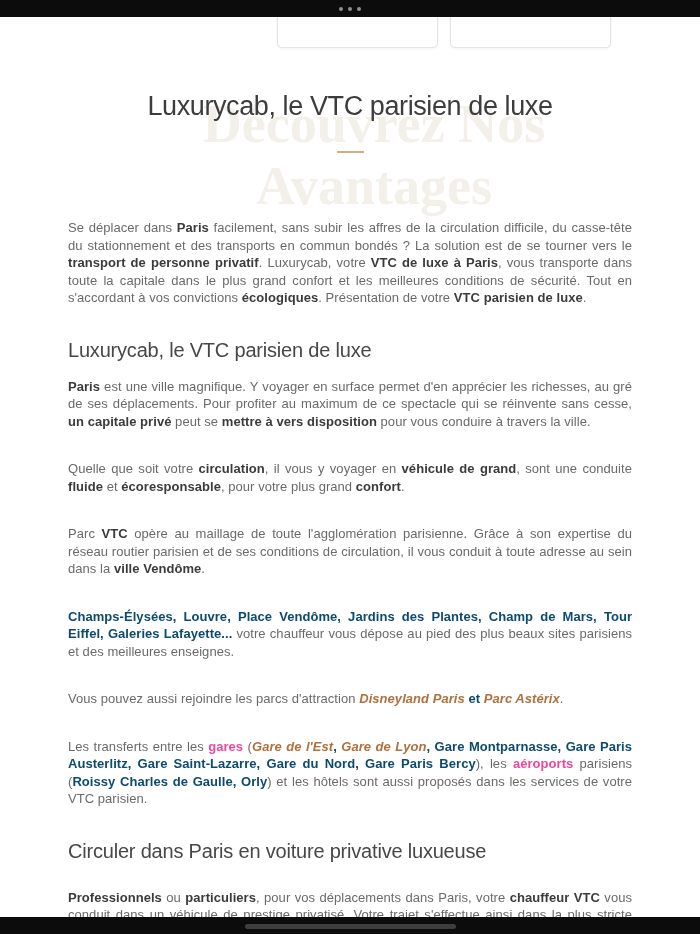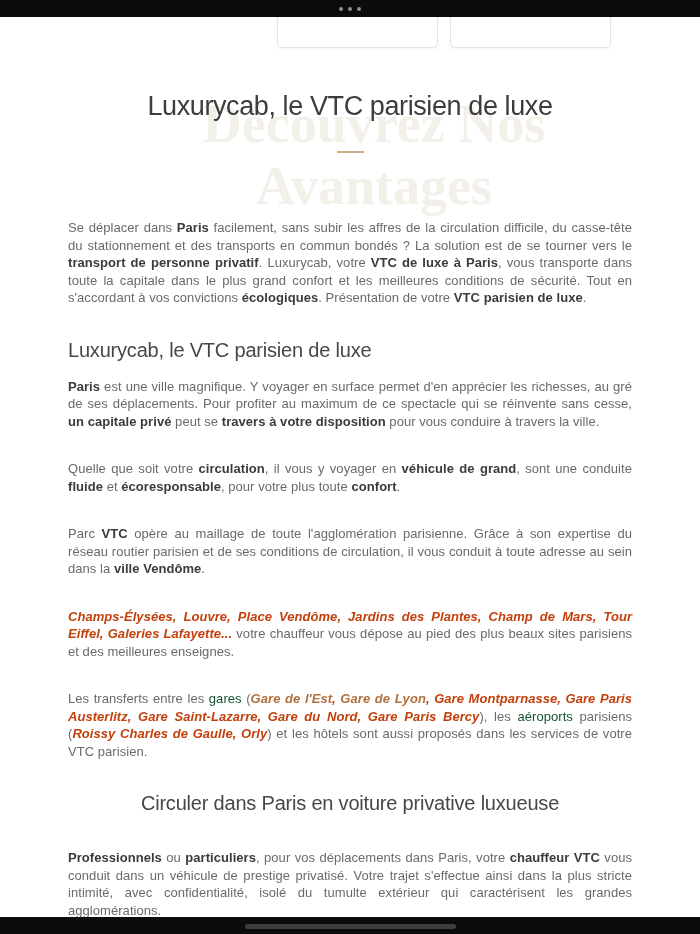--- a/index.html
+++ b/index.html
@@ -88,24 +88,24 @@
   .article p { margin: 14px 0 30px 0; }
   .article h2 {
     font-size: 20px;
     line-height: 27px;
     font-weight: 400;
     letter-spacing: -0.2px;
     color: #474747;
     text-align: left;
     margin: 0 0 13px 0;
   }
-  .article h2.h2-spaced { margin-bottom: 32px; text-align: center; }
+  .article h2.h2-spaced { margin-bottom: 24px; }
   .article .b   { font-weight: bold; color: #3b3b3b; }
-  .article .bi  { font-weight: bold; font-style: italic; color: #c2410c; }
-  .article .lb  { font-weight: normal; color: #14532d; text-decoration: none; cursor: pointer; }
+  .article .bi  { font-weight: bold; color: #0c4a6e; }
+  .article .lb  { font-weight: bold; color: #ec4899; text-decoration: none; cursor: pointer; }
   .article .lbi { font-weight: bold; font-style: italic; color: #b0713e; text-decoration: none; cursor: pointer; }
   
   .bottom-bar {
     position: absolute;
     bottom: 0; left: 0; right: 0;
     height: 17px;
     background: #0c0c0c;
     z-index: 10;
   }
   .home-indicator {
@@ -139,24 +139,25 @@
       <div>Découvrez Nos</div>
       <div>Avantages</div>
     </div>
     <h1 class="page-title">Luxurycab, le VTC parisien de luxe</h1>
     <div class="title-divider"></div>
   </div>
 
   <div class="article">
     <p><span>Se déplacer dans </span><span class="b">Paris</span><span> facilement, sans subir les affres de la circulation difficile, du casse-tête du stationnement et des transports en commun bondés ? La solution est de se tourner vers le </span><span class="b">transport de personne privatif</span><span>. Luxurycab, votre </span><span class="b">VTC de luxe à Paris</span><span>, vous transporte dans toute la capitale dans le plus grand confort et les meilleures conditions de sécurité. Tout en s'accordant à vos convictions </span><span class="b">écologiques</span><span>. Présentation de votre </span><span class="b">VTC parisien de luxe</span><span>.</span></p>
     <h2>Luxurycab, le VTC parisien de luxe</h2>
-    <p><span class="b">Paris</span><span> est une ville magnifique. Y voyager en surface permet d'en apprécier les richesses, au gré de ses déplacements. Pour profiter au maximum de ce spectacle qui se réinvente sans cesse, </span><span class="b">un capitale privé</span><span> peut se </span><span class="b">travers à votre disposition</span><span> pour vous conduire à travers la ville.</span></p>
-    <p><span>Quelle que soit votre </span><span class="b">circulation</span><span>, il vous y voyager en </span><span class="b">véhicule de grand</span><span>, sont une conduite </span><span class="b">fluide</span><span> et </span><span class="b">écoresponsable</span><span>, pour votre plus toute </span><span class="b">confort</span><span>.</span></p>
+    <p><span class="b">Paris</span><span> est une ville magnifique. Y voyager en surface permet d'en apprécier les richesses, au gré de ses déplacements. Pour profiter au maximum de ce spectacle qui se réinvente sans cesse, </span><span class="b">un capitale privé</span><span> peut se </span><span class="b">mettre à vers disposition</span><span> pour vous conduire à travers la ville.</span></p>
+    <p><span>Quelle que soit votre </span><span class="b">circulation</span><span>, il vous y voyager en </span><span class="b">véhicule de grand</span><span>, sont une conduite </span><span class="b">fluide</span><span> et </span><span class="b">écoresponsable</span><span>, pour votre plus grand </span><span class="b">confort</span><span>.</span></p>
     <p><span>Parc </span><span class="b">VTC</span><span> opère au maillage de toute l'agglomération parisienne. Grâce à son expertise du réseau routier parisien et de ses conditions de circulation, il vous conduit à toute adresse au sein dans la </span><span class="b">ville Vendôme</span><span>.</span></p>
     <p><span class="bi">Champs-Élysées, Louvre, Place Vendôme, Jardins des Plantes, Champ de Mars, Tour Eiffel, Galeries Lafayette...</span><span> votre chauffeur vous dépose au pied des plus beaux sites parisiens et des meilleures enseignes.</span></p>
+    <p><span>Vous pouvez aussi rejoindre les parcs d'attraction </span><a class="lbi">Disneyland Paris</a><span class="bi"> et </span><a class="lbi">Parc Astérix</a><span>.</span></p>
     <p><span>Les transferts entre les </span><a class="lb">gares</a><span> (</span><a class="lbi">Gare de l'Est</a><span class="bi">, </span><a class="lbi">Gare de Lyon</a><span class="bi">, </span><span class="bi">Gare Montparnasse, Gare Paris Austerlitz, Gare Saint-Lazarre, Gare du Nord, Gare Paris Bercy</span><span>), les </span><a class="lb">aéroports</a><span> parisiens (</span><span class="bi">Roissy Charles de Gaulle, Orly</span><span>) et les hôtels sont aussi proposés dans les services de votre VTC parisien.</span></p>
     <h2 class="h2-spaced">Circuler dans Paris en voiture privative luxueuse</h2>
     <p><span class="b">Professionnels</span><span> ou </span><span class="b">particuliers</span><span>, pour vos déplacements dans Paris, votre </span><span class="b">chauffeur VTC</span><span> vous conduit dans un véhicule de prestige privatisé. Votre trajet s'effectue ainsi dans la plus stricte intimité, avec confidentialité, isolé du tumulte extérieur qui caractérisent les grandes agglomérations.</span></p>
 
   </div>
 
   <div class="bottom-bar">
     <div class="home-indicator"></div>
   </div>
 

